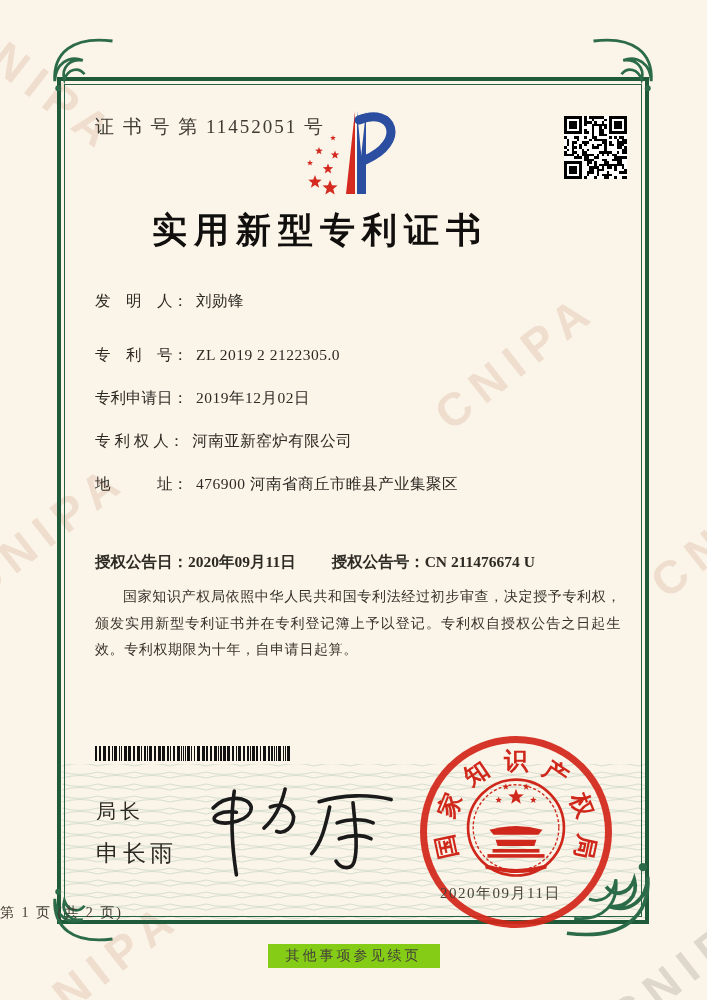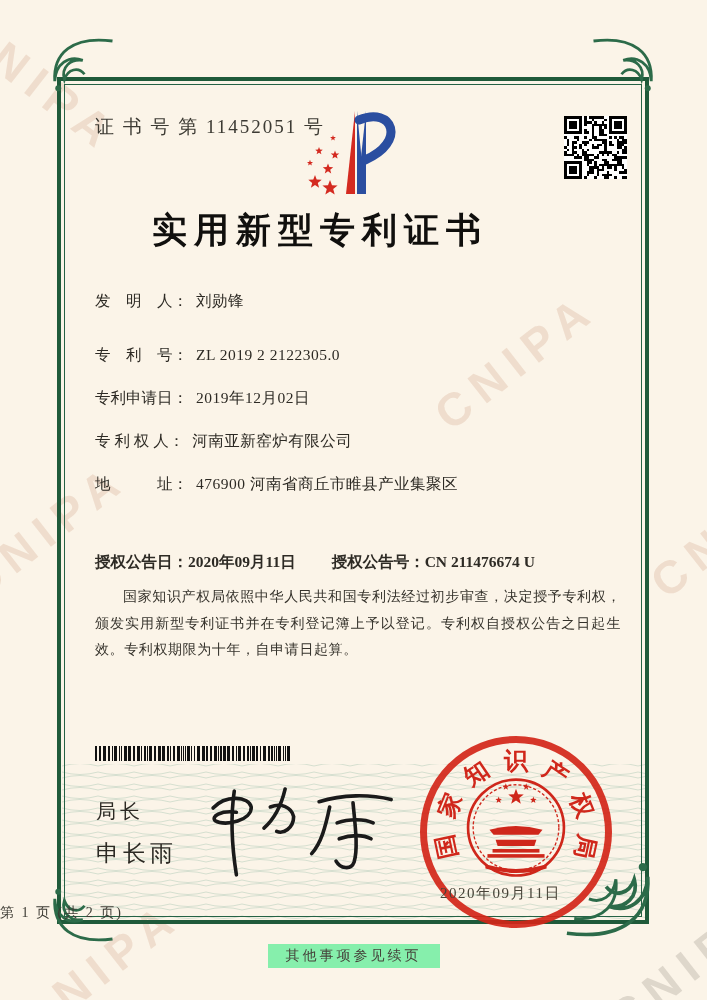--- a/index.html
+++ b/index.html
@@ -87,21 +87,21 @@
   }
 
   .page-no{
     position:absolute;left:0;top:904px;width:707px;text-align:left;z-index:3;
     font-size:14px;letter-spacing:2px;color:#3c3a33;
   }
   .footer-note{
     position:absolute;left:0;top:944px;width:707px;text-align:center;z-index:3;
   }
   .footer-note span{
-    display:inline-block;background:#86efac;padding:3px 18px;
+    display:inline-block;background:#84cc16;padding:3px 18px;
     font-size:14px;letter-spacing:3px;color:#45423a;
   }
 </style>
 </head>
 <body>
 
 <div class="wm r1">CNIPA</div>
 <div class="wm r2">CNIPA</div>
 <div class="wm r3">CNIPA</div>
 <div class="wm r4">CNIPA</div>

